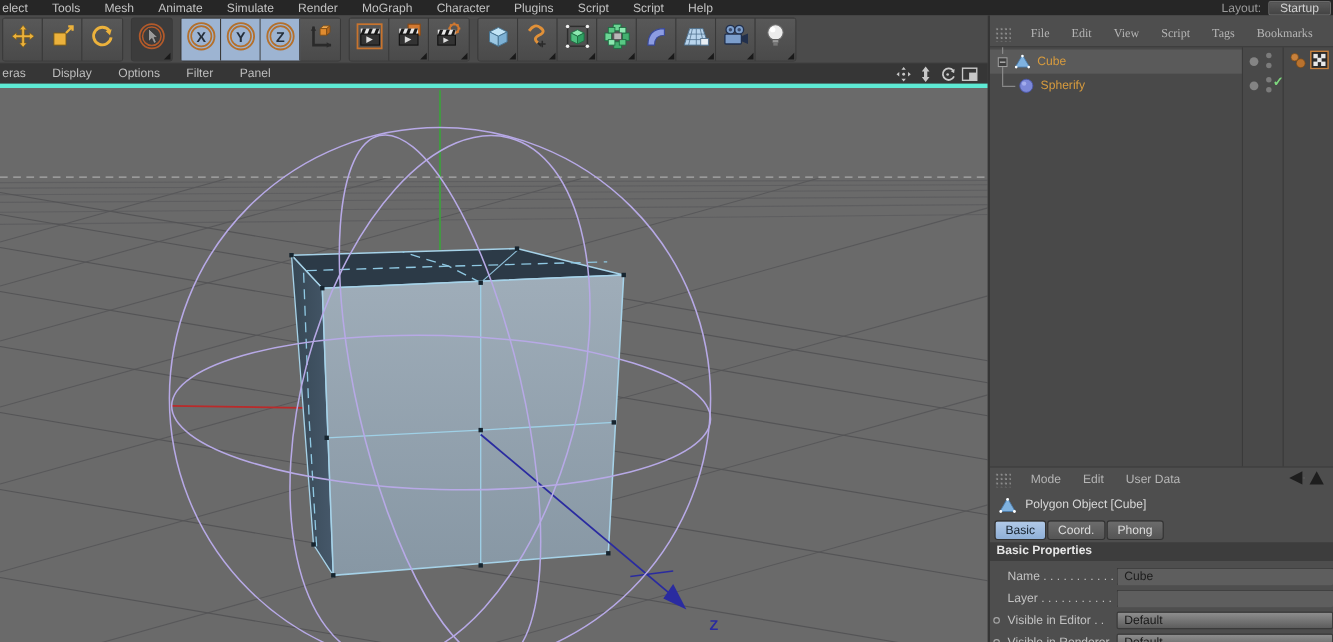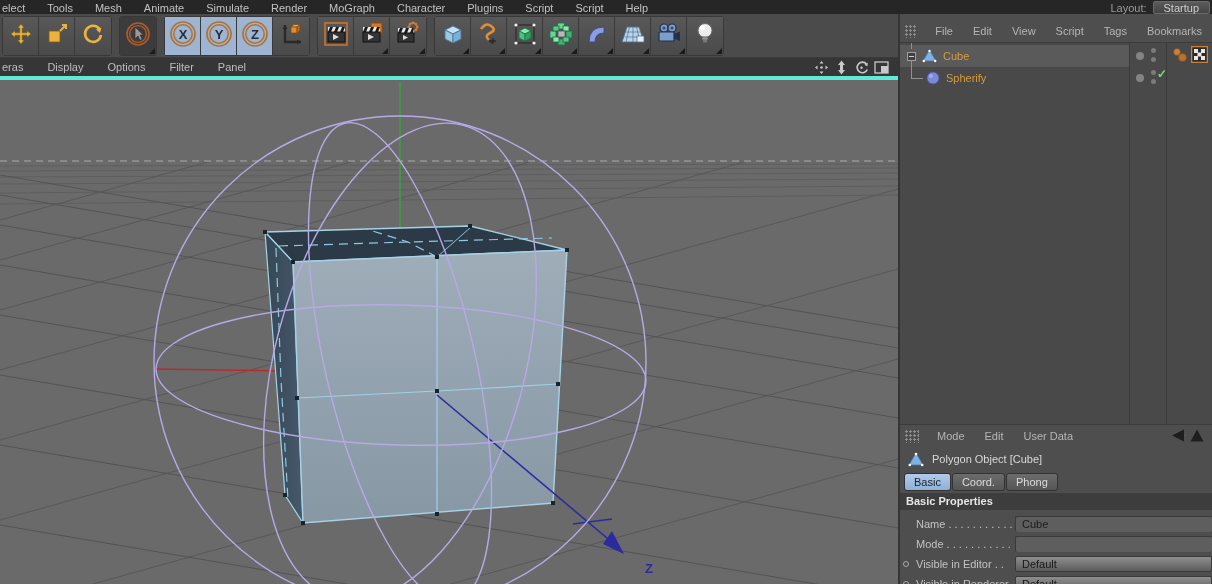--- a/index.html
+++ b/index.html
@@ -38,21 +38,21 @@
   
   #viewport { position:absolute; left:0; top:80px; width:898px; height:504px; background:#6a6a6a; }
 
   
   #rpanel { position:absolute; left:898px; top:14px; width:314px; height:570px;
     background:#4e4e4e; border-left:2px solid #353535; }
   .grip { width:14px; height:13px; margin:0 8px 0 5px;
     background-image:radial-gradient(circle at 1.5px 1.5px, #8c8c8c 1px, transparent 1.2px);
     background-size:4px 4px; }
   .panel-menu { display:flex; align-items:center; font-size:11px; color:#b5b5b5; height:22px; }
-  .panel-menu .mi { padding:0 10px; white-space:nowrap; }
+  .panel-menu .mi { padding:0 10px; white-space:nowrap;font-family:Liberation Serif, serif; }
 
   #om-menu { position:absolute; left:0; top:6px; width:100%; }
   #om-tree { position:absolute; left:0; top:28px; width:100%; height:383px;
     background:#494949; border-top:1px solid #3c3c3c; border-bottom:1px solid #3c3c3c; }
   .om-col-divider { position:absolute; top:0; bottom:0; width:1px; background:#3a3a3a; }
   .om-row { position:absolute; left:0; height:22px; display:flex; align-items:center; font-size:11px; }
   .om-row .olabel { color:#d79b3e; margin-left:6px; }
   .row-hl { position:absolute; left:0; height:22px; width:229px; background:#5a5a5a; }
   .treeline { position:absolute; background:#909090; }
   .expand-box { position:absolute; width:9px; height:9px; border:1px solid #a0a0a0;
@@ -570,21 +570,21 @@
       <span class="tab">Phong</span>
     </div>
 
     <div id="am-section">Basic Properties</div>
 
     <div class="field-row" style="margin-top:4px">
       <span class="field-label">Name . . . . . . . . . . .</span>
       <span class="field-input">Cube</span>
     </div>
     <div class="field-row">
-      <span class="field-label">Mode . . . . . . . . . . .</span>
+      <span class="field-label">Layer . . . . . . . . . . .</span>
       <span class="field-input"></span>
     </div>
     <div class="field-row">
       <span class="keycircle"></span>
       <span class="field-label">Visible in Editor . .</span>
       <span class="field-drop">Default</span>
     </div>
     <div class="field-row">
       <span class="keycircle"></span>
       <span class="field-label">Visible in Renderer</span>

